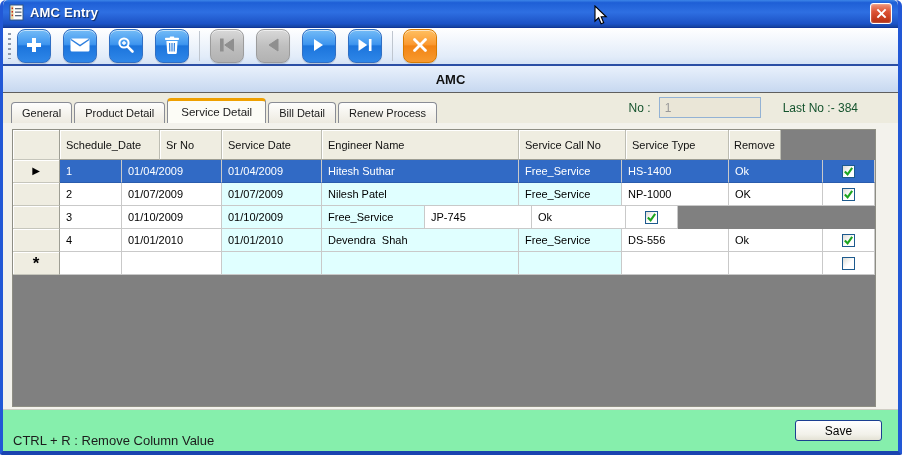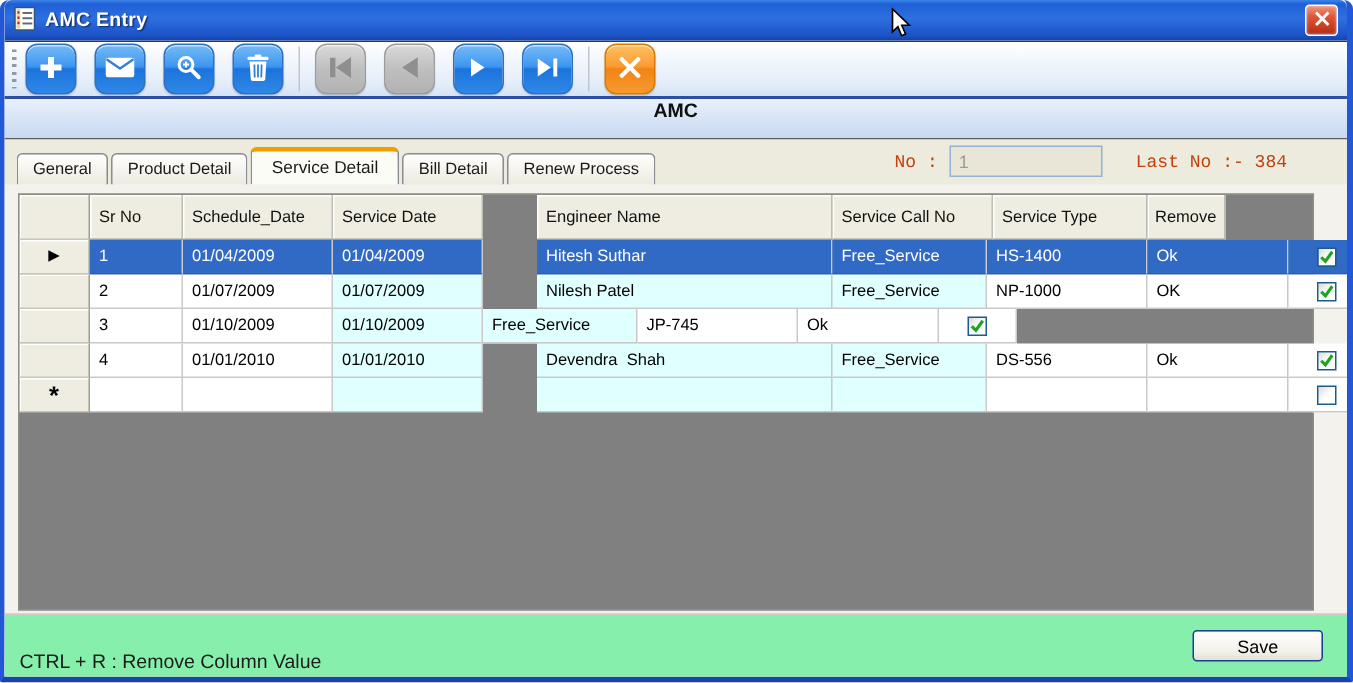--- a/index.html
+++ b/index.html
@@ -45,40 +45,40 @@
     cursor:default;
   }
   .tb-btn.disabled svg *{ fill:#8F8F8F !important; stroke:#8F8F8F !important; }
   .tb-btn.orange{
     border-color:#D77A00;
     background:linear-gradient(180deg,#FFC061 0%,#FB9A31 45%,#F28414 50%,#F79A2F 100%);
   }
   .tb-sep{ width:1px; height:30px; background:#BFC6CF; margin:0 -2px; }
   
   .amc-bar{
-    height:27px; display:flex; align-items:flex-start; justify-content:center;
+    height:27px; display:flex; align-items:center; justify-content:center;
     background:linear-gradient(180deg,#E9F1FC,#C7D8F0); border-bottom:1px solid #5F5F5F;
     font-weight:bold; font-size:13px; color:#101010;
   }
   
   .tabrow{
     height:30px; background:#EDEBDE; position:relative; display:flex; align-items:flex-end; padding-left:8px;
   }
   .tab{
     height:21px; padding:0 10px; margin-right:2px; display:flex; align-items:center;
     background:linear-gradient(180deg,#FEFEFD,#EDEAE0);
     border:1px solid #898C95; border-bottom:none; border-radius:4px 4px 0 0;
     font-size:11px; color:#1a1a1a; cursor:pointer; position:relative; z-index:1;
   }
   .tab.active{
     height:25px; background:#FCFCF6; border-top:3px solid #EFA000; z-index:3;
     padding:0 13px; font-size:11.5px;
   }
   .recnav{ position:absolute; right:40px; top:4px; display:flex; align-items:center; font-size:12px; }
-  .recnav .maroon{ color:#c2410c;font-family:Liberation Mono, monospace; }
+  .recnav .maroon{ color:#14532d; }
   .no-input{
     width:102px; height:21px; margin-left:8px; padding-left:5px;
     background:#EAE6D7; border:1px solid #93B2D4; color:#9a9a9a; font-size:12px;
     font-family:"Liberation Sans",sans-serif;
   }
   .lastno{ margin-left:22px; }
   
   .main{ height:286px; position:relative; background:#F3F2EC; }
   .grid{
     position:absolute; left:9px; top:6px; width:864px; height:278px;
@@ -97,21 +97,21 @@
     background:#fff; border-right:1px solid #C9C9C9; border-bottom:1px solid #C9C9C9;
     display:flex; align-items:center; padding-left:6px; color:#000; white-space:pre; overflow:hidden;
   }
   .g-head .g-cell{
     background:#EFEDE1; border-right:1px solid #BDBDB3; border-bottom:1px solid #9E9E94;
     box-shadow:inset 1px 1px 0 #FFFFFF; color:#111;
   }
   .c0{ width:62px; flex:0 0 62px; }
   .c1{ width:100px; flex:0 0 100px; }
   .c2{ width:100px; flex:0 0 100px; }
-  .c3{ width:197px; flex:0 0 197px;margin-left:36px; }
+  .c3{ width:197px; flex:0 0 197px; }
   .c4{ width:103px; flex:0 0 103px; }
   .c5{ width:107px; flex:0 0 107px; }
   .c6{ width:94px; flex:0 0 94px; }
   .c7{ width:52px; flex:0 0 52px; justify-content:center; padding-left:0; }
   .g-row:not(.g-head) .c2, .g-row:not(.g-head) .c3, .g-row:not(.g-head) .c4{ background:#E0FFFF; }
   .g-row.sel .g-cell{ background:#316AC5 !important; color:#fff; border-bottom-color:#2A5CAD; }
   .row-arrow{ color:#000; font-size:10px; line-height:1; }
   .newrow-star{ font-size:17px; font-weight:bold; color:#000; line-height:10px; margin-top:2px;}
   .cb{
     width:13px; height:13px; background:linear-gradient(135deg,#DCDCD6,#FFFFFF 55%);
@@ -264,22 +264,22 @@
       <span class="maroon">No :</span>
       <input class="no-input" readonly="" value="1" style="">
       <span class="maroon lastno">Last No :- 384</span>
     </div>
   </div>
 
   <div class="main">
     <div class="grid" id="grid">
         <div class="g-row g-head">
           <div class="g-sel"></div>
+          <div class="g-cell c1">Schedule_Date</div>
           <div class="g-cell c0">Sr No</div>
-          <div class="g-cell c1">Schedule_Date</div>
           <div class="g-cell c2">Service Date</div>
           <div class="g-cell c3">Engineer Name</div>
           <div class="g-cell c5">Service Call No</div>
           <div class="g-cell c4">Service Type</div>
           <div class="g-cell c7">Remove</div>
         </div>
         <div class="g-row sel">
           <div class="g-sel">
             <div class="row-arrow">▶</div>
           </div>

